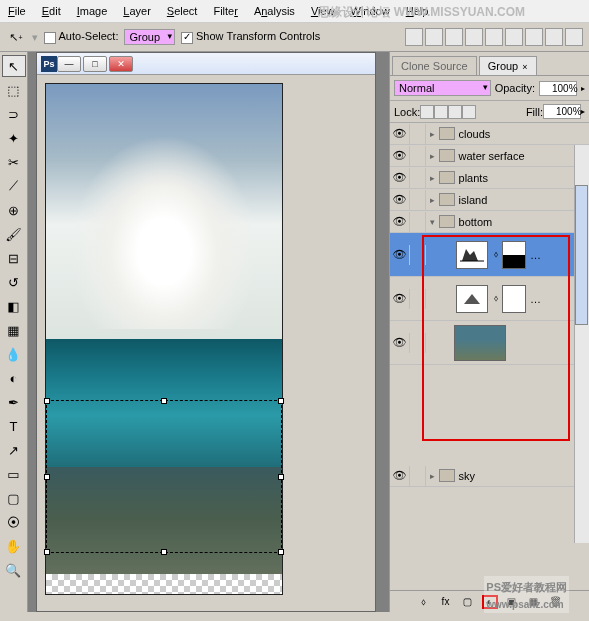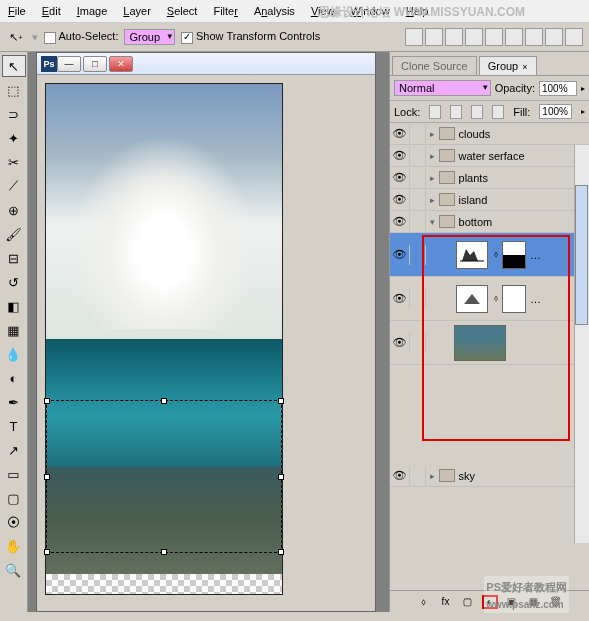--- a/index.html
+++ b/index.html
@@ -35,23 +35,23 @@
 .trans{position:absolute;bottom:0;width:100%;height:20px;background:repeating-conic-gradient(#ccc 0 25%,#fff 0 50%) 0 0/12px 12px}
 .selbox{position:absolute;border:1px dashed #000;top:62%;left:0;width:100%;height:30%}
 .selbox .h{position:absolute;width:6px;height:6px;background:#fff;border:1px solid #000}
 .panels{width:200px;background:#d4d0c8;border-left:1px solid #999;position:relative}
 .tabbar{display:flex;background:#d4d0c8;border-bottom:1px solid #999;padding-top:4px}
 .tab{padding:3px 8px;background:#d4d0c8;border:1px solid #999;border-bottom:none;margin-left:2px;color:#666}
 .tab.active{background:#e8e8e8;color:#000}
 .tab .x{margin-left:4px;font-size:9px}
 .layerctrl{padding:4px;display:flex;align-items:center;gap:4px;border-bottom:1px solid #aaa}
 .layerctrl .sel{flex:1}
-.lockrow{padding:3px 4px;display:flex;align-items:center;gap:9px;border-bottom:1px solid #aaa;font-size:10px}
+.lockrow{padding:3px 4px;display:flex;align-items:center;gap:0;border-bottom:1px solid #aaa;font-size:10px}
 .lockrow .lico{width:14px;height:14px;border:1px solid #999;background:#e8e8e8}
-.pct{width:38px;border:1px solid #999;background:#fff;padding:1px 2px;font-size:10px}
+.pct{width:38px;border:1px solid #999;background:#fff;padding:1px 12px;font-size:10px}
 .layerlist{height:420px;overflow:auto;background:#d4d0c8;position:relative}
 .lrow{display:flex;align-items:center;min-height:22px;border-bottom:1px solid #c0c0c0}
 .eye{width:20px;height:20px;display:flex;align-items:center;justify-content:center;font-size:11px;border-right:1px solid #c0c0c0}
 .link{width:16px;border-right:1px solid #c0c0c0;height:20px}
 .lcontent{flex:1;display:flex;align-items:center;padding:2px 4px;gap:4px}
 .tri{font-size:9px;color:#666}
 .foldico{width:16px;height:13px;background:#c8c0b0;border:1px solid #888}
 .redbox{position:absolute;border:2px solid #e00000}
 .adjrow{display:flex;align-items:center;height:44px;border-bottom:1px solid #c0c0c0}
 .adjrow.selected{background:#5a8ed8}

